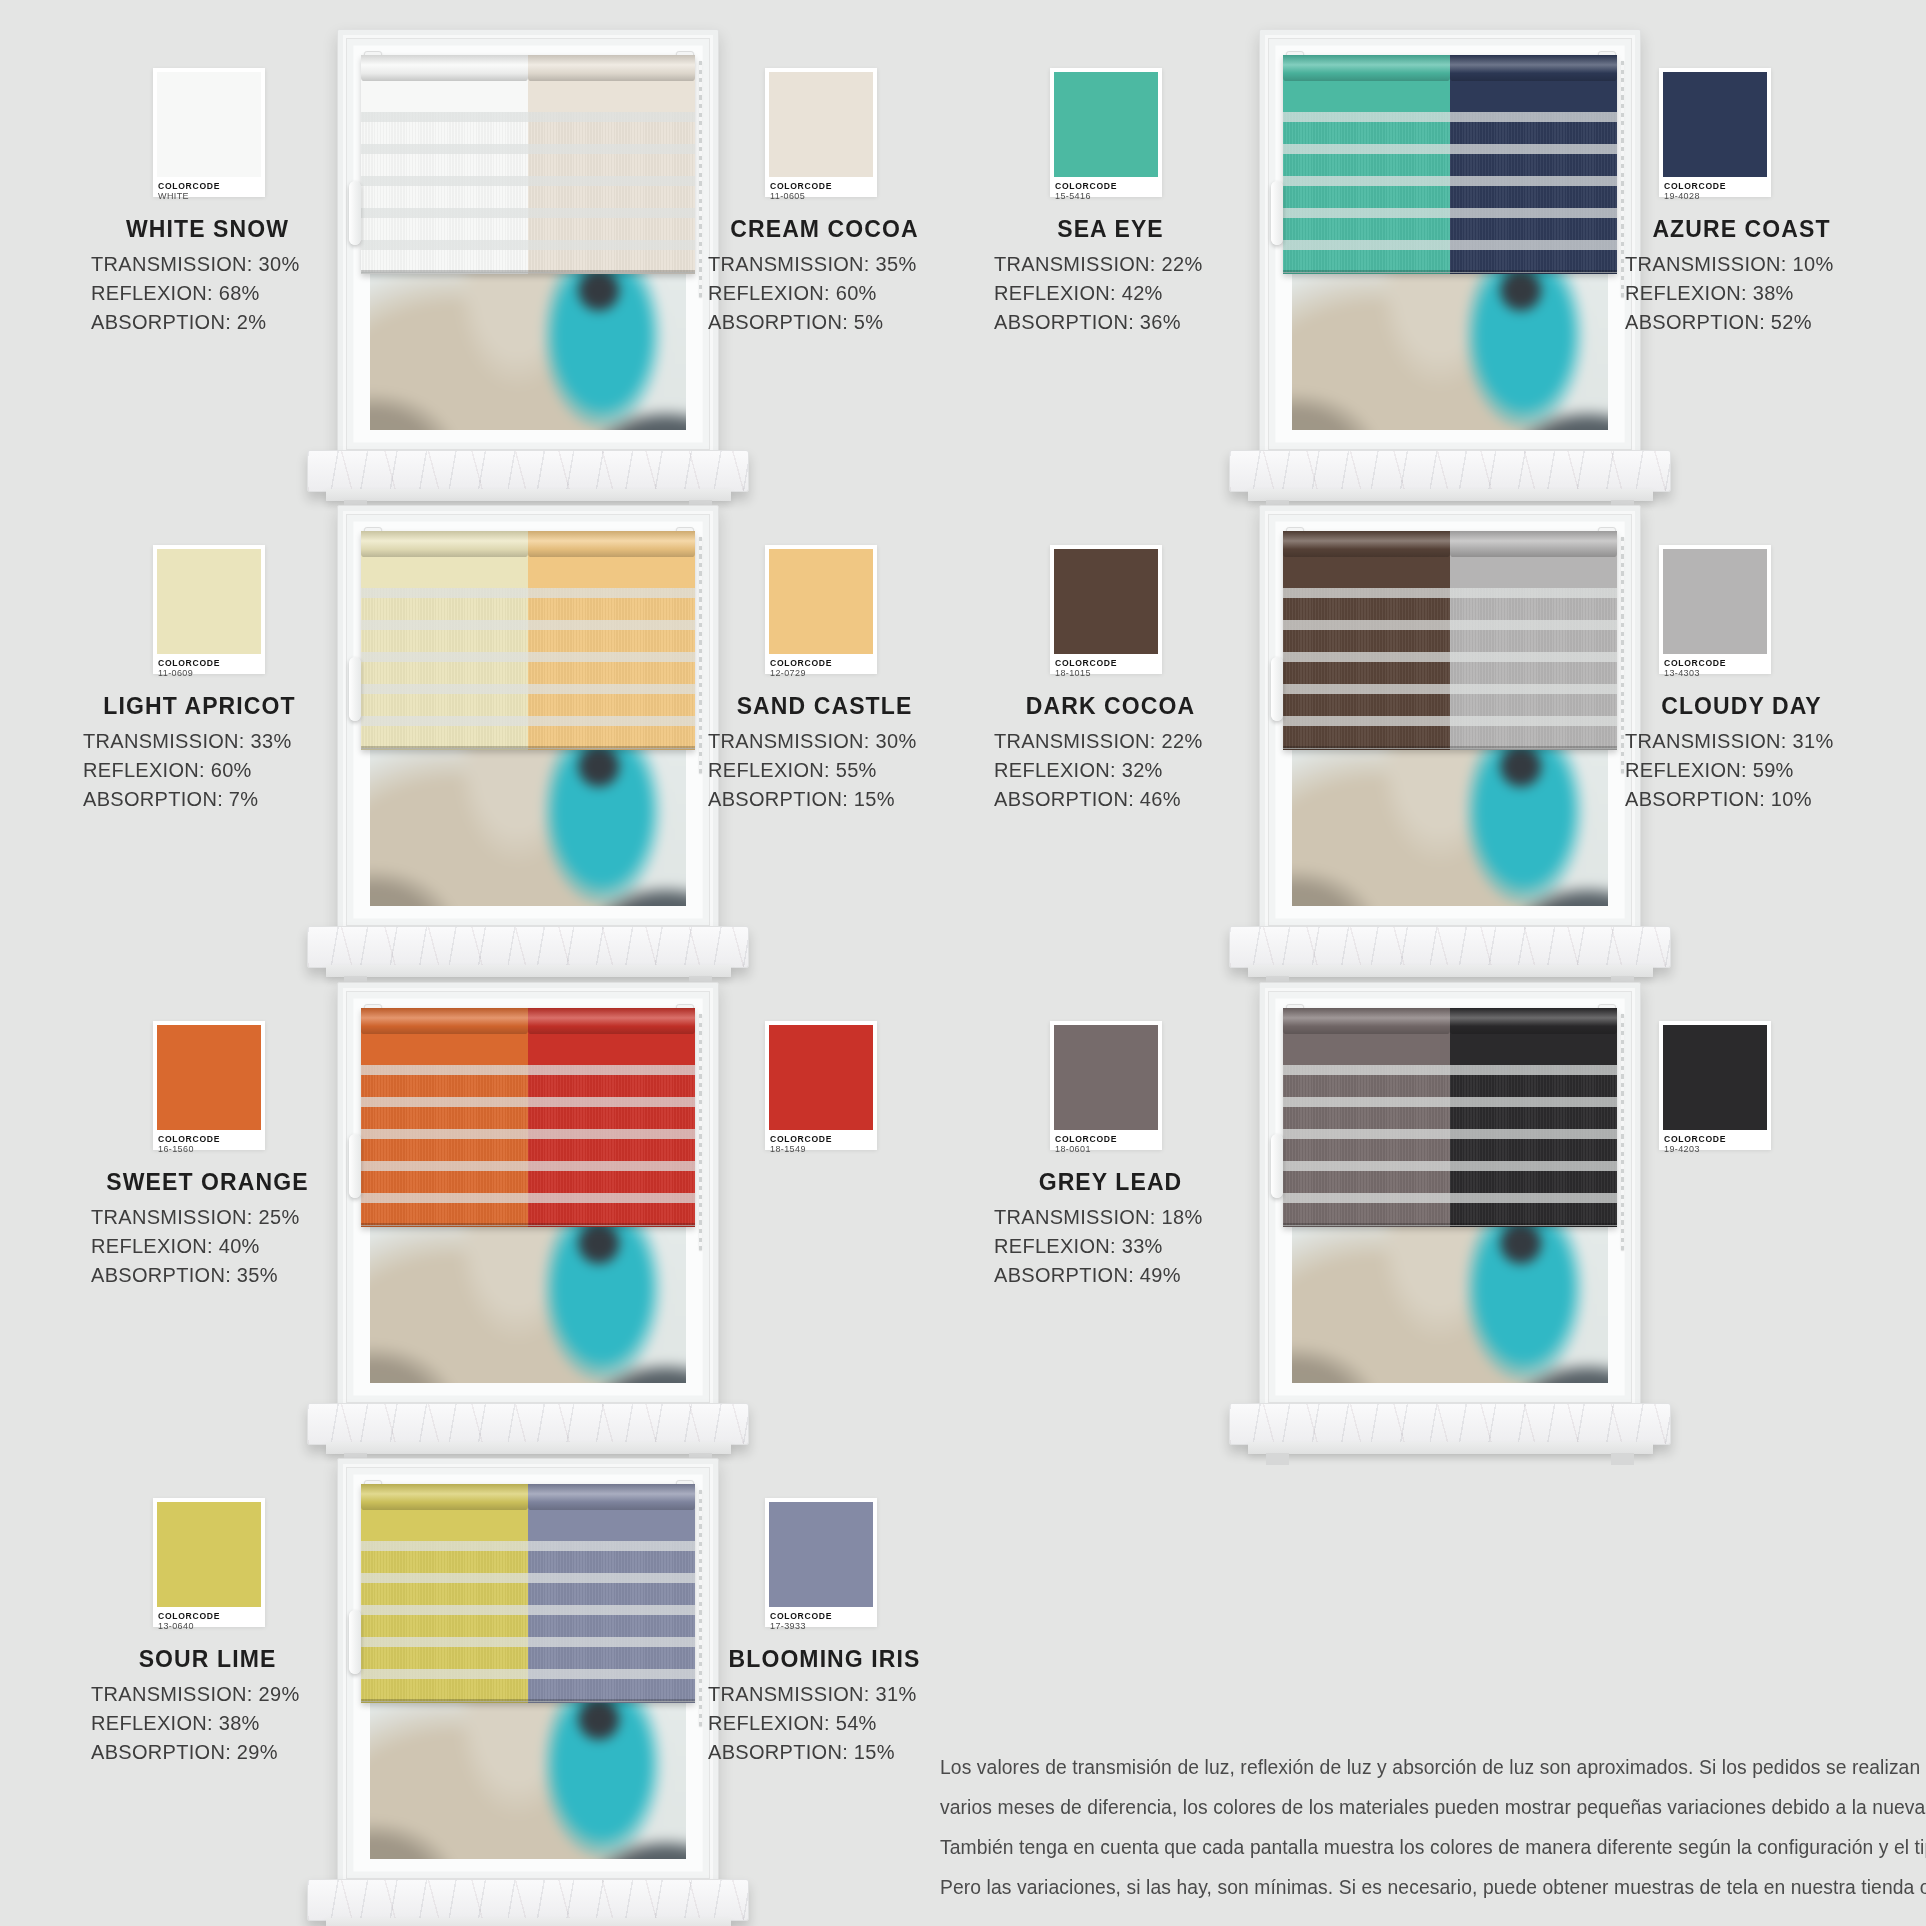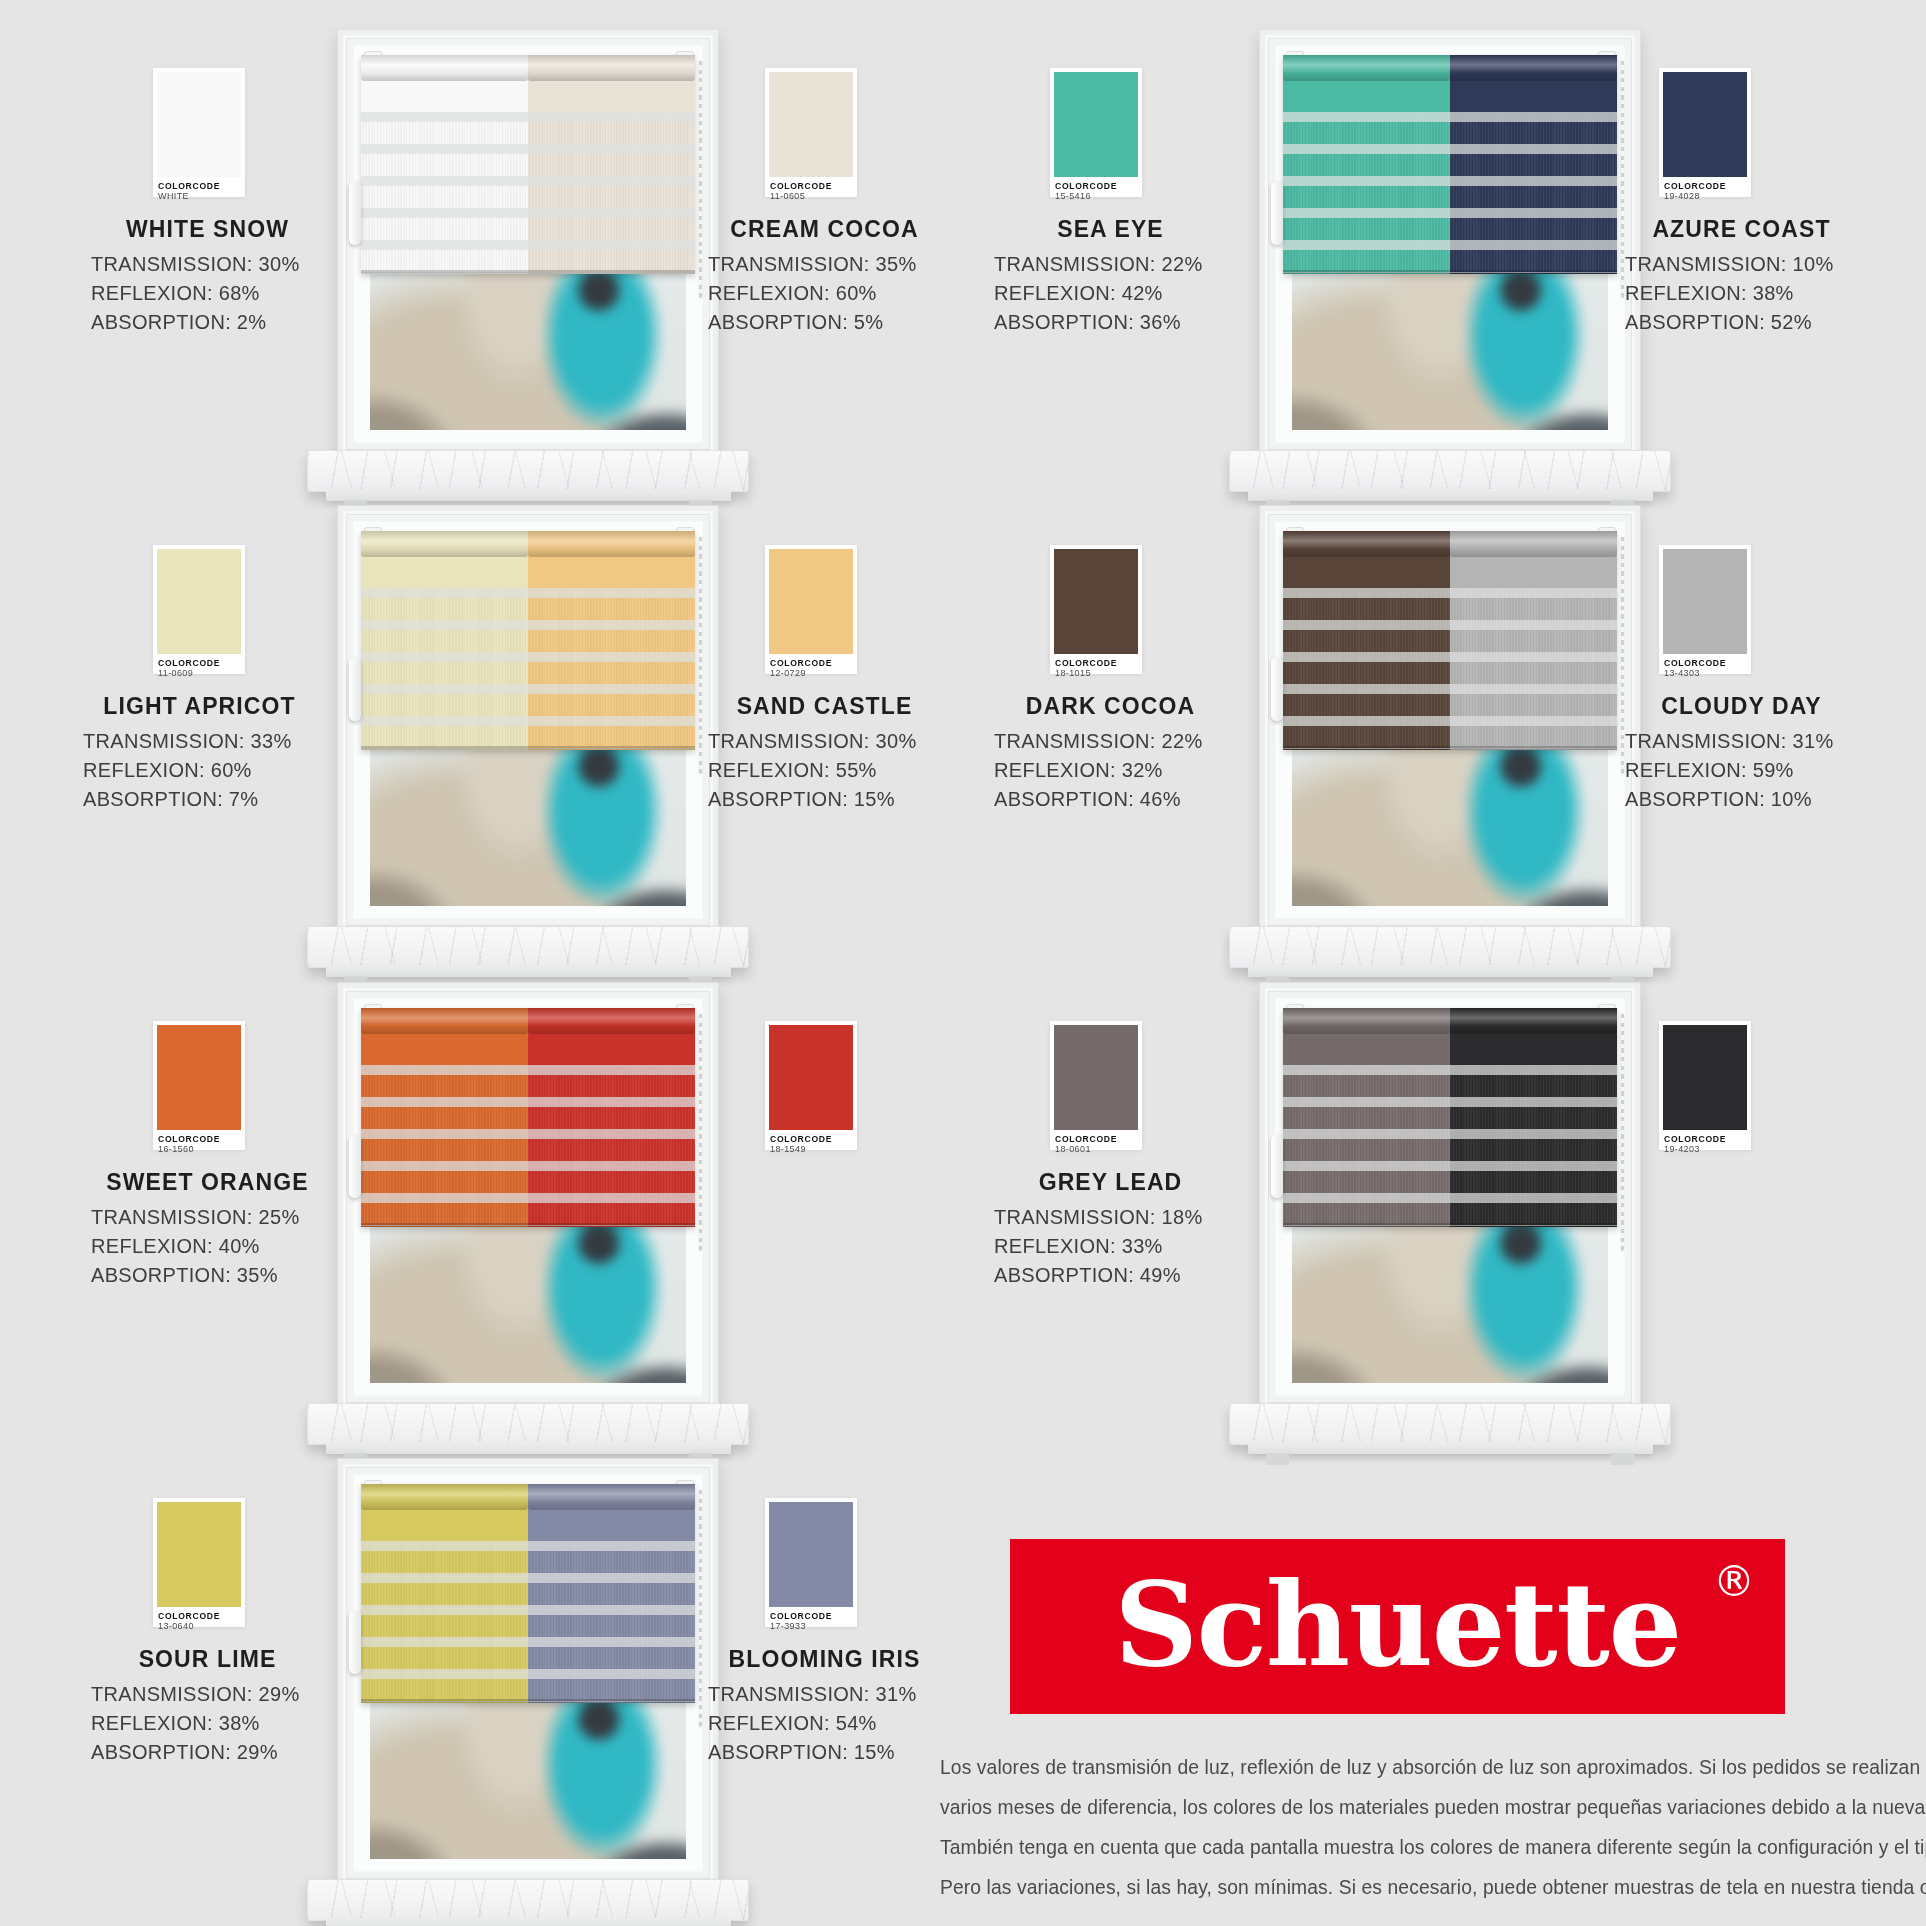--- a/index.html
+++ b/index.html
@@ -1,20 +1,20 @@
 <!DOCTYPE html>
 <html style="font-size:11.5px"><head>
 <meta charset="utf-8">
 <style>
   html,body{margin:0;padding:0;}
   body{width:1926px;height:1926px;overflow:hidden;font-family:"Liberation Sans",sans-serif;}
   .canvas{position:relative;width:1926px;height:1926px;background:#e4e5e4;}
 
   
-  .swatch-card{position:absolute;width:92px;height:129px;background:#ffffff;
+  .swatch-card{position:absolute;width:112px;height:129px;background:#ffffff;
     box-shadow:0 1.4px 4.3px rgba(0,0,0,0.10);}
   .swatch-color{position:absolute;left:4.3px;top:4.3px;right:4.3px;height:105px;}
   .swatch-label{position:absolute;left:5px;top:113px;font-size:8.6px;font-weight:bold;
     letter-spacing:0.7px;color:#121212;white-space:nowrap;}
   .swatch-code{position:absolute;left:5px;top:123px;font-size:9px;color:#4c4c4c;white-space:nowrap;letter-spacing:0.4px;}
 
   
   .color-info{position:absolute;width:281px;}
   .color-name{font-size:23px;font-weight:bold;letter-spacing:1.1px;color:#1e1e1e;
     text-align:center;white-space:nowrap;margin-bottom:7.2px;}
@@ -421,24 +421,20 @@
     <div class="color-stat">REFLEXION: 38%</div>
     <div class="color-stat">ABSORPTION: 29%</div>
   </div>
   <div class="color-info" style="left:684px;top:1646px">
     <div class="color-name">BLOOMING IRIS</div>
     <div class="color-stat">TRANSMISSION: 31%</div>
     <div class="color-stat">REFLEXION: 54%</div>
     <div class="color-stat">ABSORPTION: 15%</div>
   </div>
 
-  <div class="logo" style="background-color: rgb(226, 0, 26);">
-    <div class="logo-text">Schuette</div>
-    <div class="logo-reg">®</div>
-  </div>
 
   <div class="disclaimer">
     <div>Los valores de transmisión de luz, reflexión de luz y absorción de luz son aproximados. Si los pedidos se realizan con</div>
     <div>varios meses de diferencia, los colores de los materiales pueden mostrar pequeñas variaciones debido a la nueva producción.</div>
     <div>También tenga en cuenta que cada pantalla muestra los colores de manera diferente según la configuración y el tipo.</div>
     <div>Pero las variaciones, si las hay, son mínimas. Si es necesario, puede obtener muestras de tela en nuestra tienda online.</div>
   </div>
 
 </div>
 

